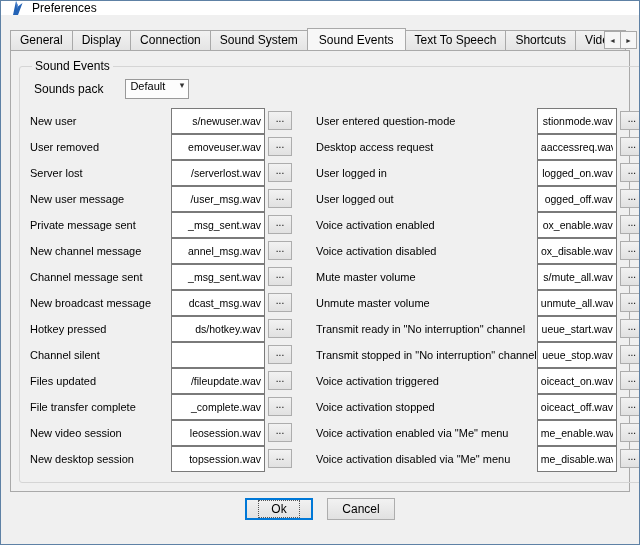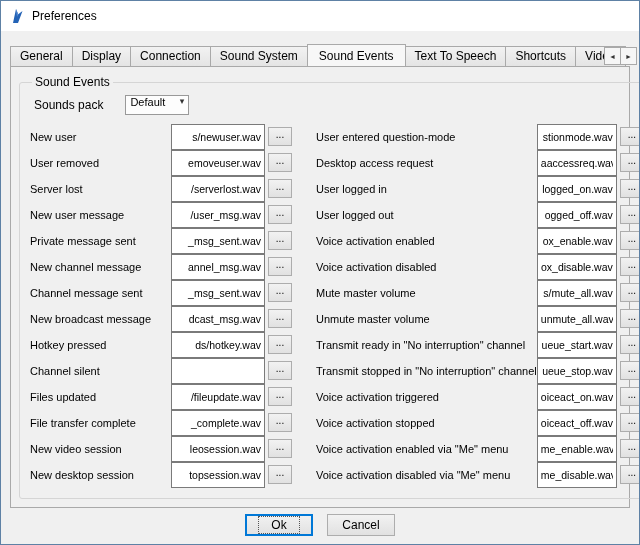--- a/index.html
+++ b/index.html
@@ -3,21 +3,21 @@
 <meta charset="utf-8">
 <style>
   html,body{margin:0;padding:0;background:#d8d8d8;}
   .window{
     width:640px;height:545px;box-sizing:border-box;
     border:1px solid #5e81a5;background:#f0f0f0;
     font-family:"Liberation Sans",sans-serif;font-size:12px;color:#000;
     position:relative;overflow:hidden;
   }
   
-  .titlebar{height:30px;background:#ffffff;display:flex;align-items:center;padding:0 8px;gap:7px;}
+  .titlebar{height:14px;background:#ffffff;display:flex;align-items:center;padding:0 8px;gap:7px;}
   .app-icon{width:16px;height:16px;display:inline-flex;}
   .title-text{font-size:12px;}
   
   .tab-area{position:relative;padding:13px 9px 0 9px;}
   .tab-bar{display:flex;align-items:flex-end;height:22px;overflow:hidden;white-space:nowrap;}
   .tab{
     height:19px;line-height:19px;padding:0 9px;
     background:linear-gradient(#f2f2f2,#e4e4e4);
     border:1px solid #a9a9a9;border-bottom:none;margin-right:-1px;
     font-size:12px;cursor:default;flex:0 0 auto;

